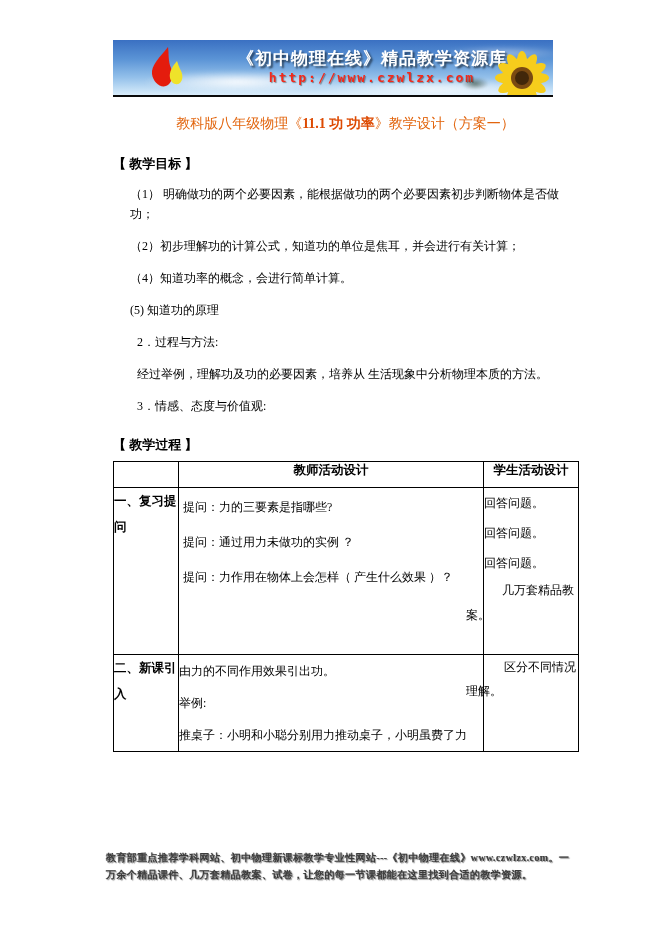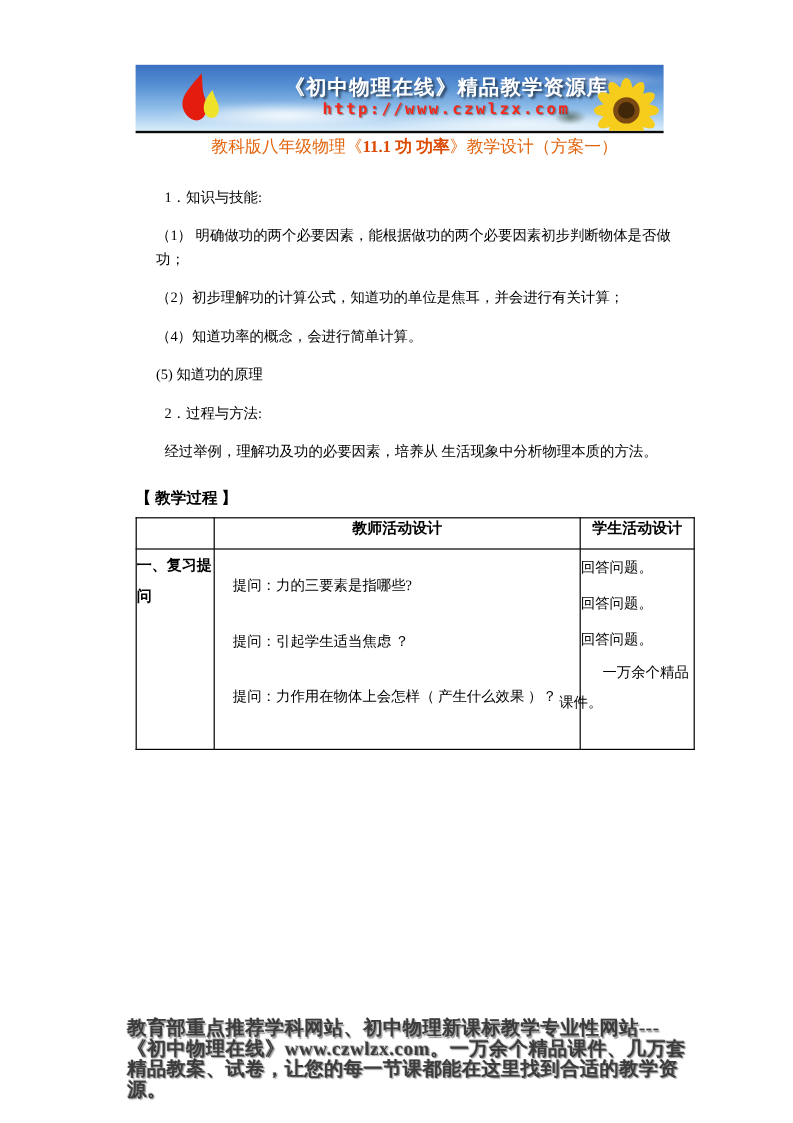--- a/index.html
+++ b/index.html
@@ -1,20 +1,20 @@
 <!DOCTYPE html>
 <html><head>
 <meta charset="utf-8">
 <style>
   html,body { margin:0; padding:0; background:#fff; }
   body { font-family:"Liberation Serif","DejaVu Serif",serif; color:#000; }
   .page { position:relative; width:661px; height:936px; background:#fff; overflow:hidden; }
 
   
-  .banner { position:absolute; left:113px; top:54px; width:440px; height:55px;
+  .banner { position:absolute; left:113px; top:40px; width:440px; height:55px;
     background:linear-gradient(180deg,#3a70c2 0%,#5b94d6 35%,#93c0ea 68%,#d9edfb 100%);
     border-bottom:2px solid #0a0a0a; overflow:hidden; }
   .cloud { position:absolute; background:radial-gradient(ellipse at center, rgba(255,255,255,.95), rgba(255,255,255,0) 72%); filter:blur(2px); }
   .cloud.c1 { left:30px; bottom:2px; width:190px; height:22px; }
   .cloud.c2 { left:200px; bottom:-4px; width:240px; height:20px; opacity:.8; }
   .cloud.c3 { left:330px; top:6px; width:120px; height:14px; opacity:.45; }
   .logo { position:absolute; left:26px; top:5px; width:52px; height:46px; }
   .banner-title { position:absolute; left:104px; top:7px; width:310px; text-align:center;
     color:#fff; font-weight:bold; font-size:17px; letter-spacing:1px;
     text-shadow:2px 2px 2px rgba(0,0,0,.6); white-space:nowrap; }
@@ -40,32 +40,32 @@
 
   
   table.process { border-collapse:collapse; width:465px; table-layout:fixed; font-size:12px; }
   table.process th, table.process td { border:1.4px solid #000; vertical-align:top; padding:0; }
   col.c-stage { width:65px; } col.c-teacher { width:305px; } col.c-student { width:95px; }
   th.hdr { font-weight:bold; font-size:12.5px; height:25px; text-align:center; vertical-align:middle; }
   td.stage { font-weight:bold; vertical-align:middle; padding:2px 2px 2px 1px; line-height:26px; font-size:12.5px; }
   tr.row1 { height:167px; }
   tr.row2 { height:92px; }
   td.teacher1 { padding:41px 6px 6px 20px; }
-  td.teacher1 p { margin:15px; line-height:31px; }
+  td.teacher1 p { margin:4px; line-height:31px; }
   td.teacher2 { padding:7px 6px 4px 20px; }
   td.teacher2 p { margin:0; line-height:32px; }
   td.student1 { padding:9px 0 0 0; }
   td.student1 p.ans { margin:0; line-height:30px; text-align:left; }
   td.student2 { padding:24px 0 0 0; border-bottom:none; }
   .hang-left { margin:0 0 0 -18px; width:110px; text-indent:36px; line-height:25px; text-align:left; overflow:visible; }
   td.student2 .hang-left { text-indent:38px; line-height:24px; }
 
   
   .doc-footer { position:absolute; left:106px; top:849px; width:472px;
-    font-size:16px; font-weight:bold; line-height:17px; color:#3c3c3c;
+    font-size:10px; font-weight:bold; line-height:17px; color:#3c3c3c;
     letter-spacing:.4px; text-shadow:1px 1px 1px #8f8f8f, -0.5px -0.5px 0 #bdbdbd; }
 </style>
 </head>
 <body>
 
 <div class="page">
 
   <div class="banner">
     <div class="cloud c1"></div>
     <div class="cloud c2"></div>
@@ -105,55 +105,67 @@
       </g>
     </svg>
   </div>
 
   <div class="content">
 
     <div class="doc-title">
       <span class="t-normal">教科版八年级物理《</span><span class="t-bold">11.1 功 功率</span><span class="t-normal">》教学设计（方案一）</span>
     </div>
 
+    <div class="sec-heading">【 教学目标 】</div>
 
-    <p class="obj ind-num">1．知识与技能:</p>
     <p class="obj ind-paren">（1） 明确做功的两个必要因素，能根据做功的两个必要因素初步判断物体是否做功；</p>
     <p class="obj ind-paren">（2）初步理解功的计算公式，知道功的单位是焦耳，并会进行有关计算；</p>
     <p class="obj ind-paren">（4）知道功率的概念，会进行简单计算。</p>
     <p class="obj ind-paren">(5) 知道功的原理</p>
     <p class="obj ind-num">2．过程与方法:</p>
     <p class="obj ind-first">经过举例，理解功及功的必要因素，培养从 生活现象中分析物理本质的方法。</p>
+    <p class="obj ind-num">3．情感、态度与价值观:</p>
 
     <div class="sec-heading second">【 教学过程 】</div>
 
     <table class="process">
       <colgroup>
           <col class="c-stage">
           <col class="c-teacher">
           <col class="c-student">
         </colgroup>
       <tbody>
           <tr>
         <th class="hdr"></th>
         <th class="hdr">教师活动设计</th>
         <th class="hdr">学生活动设计</th>
       </tr>
       <tr class="row1">
         <td class="stage">一、复习提问</td>
         <td class="teacher1">
           <p>提问：力的三要素是指哪些?</p>
-          <p>提问：引起学生适当焦虑 ？</p>
+          <p>提问：通过用力未做功的实例 ？</p>
           <p>提问：力作用在物体上会怎样（ 产生什么效果 ）？</p>
         </td>
         <td class="student1">
           <p class="ans">回答问题。</p>
           <p class="ans">回答问题。</p>
           <p class="ans">回答问题。</p>
-          <p class="hang-left">一万余个精品课件。</p>
+          <p class="hang-left">几万套精品教案。</p>
+        </td>
+      </tr>
+      <tr class="row2">
+        <td class="stage">二、新课引入</td>
+        <td class="teacher2">
+          <p>由力的不同作用效果引出功。</p>
+          <p>举例:</p>
+          <p>推桌子：小明和小聪分别用力推动桌子，小明虽费了力</p>
+        </td>
+        <td class="student2">
+          <p class="hang-left">区分不同情况理解。</p>
         </td>
       </tr>
     </tbody>
       </table>
   </div>
 
   <div class="doc-footer">教育部重点推荐学科网站、初中物理新课标教学专业性网站---《初中物理在线》www.czwlzx.com。一万余个精品课件、几万套精品教案、试卷，让您的每一节课都能在这里找到合适的教学资源。</div>
 
 </div>
 

